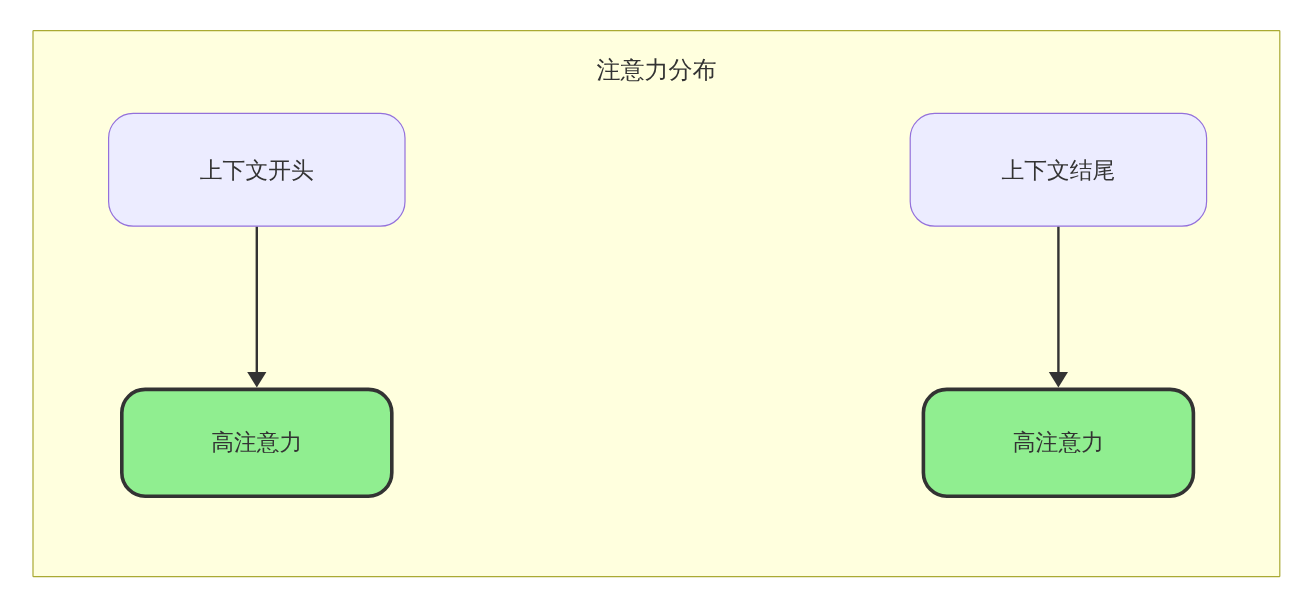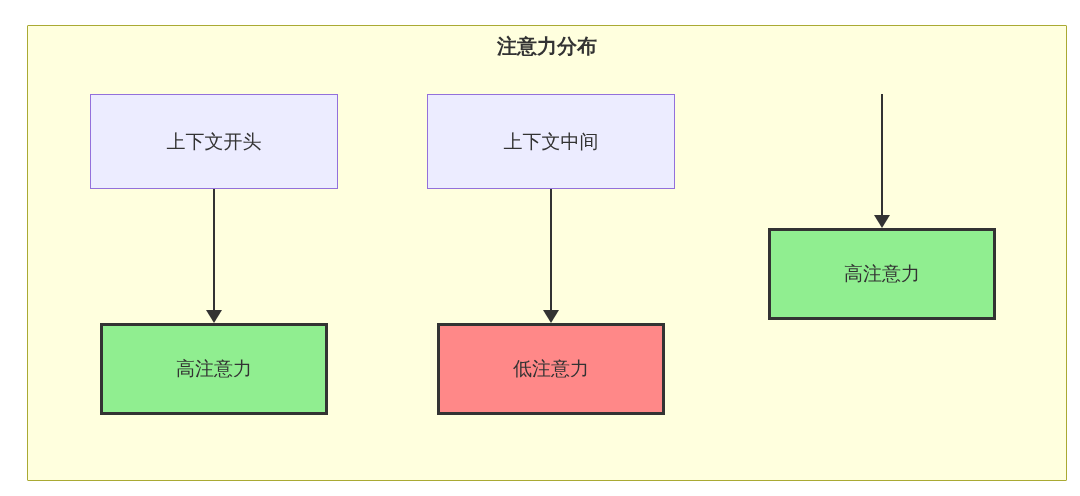--- a/index.html
+++ b/index.html
@@ -18,47 +18,47 @@
     left: 27px;
     top: 25px;
     width: 1040px;
     height: 456px;
     border: 1px solid;
     border-radius: 1px;
   }
 
   .cluster-title {
     position: absolute;
-    top: 7px;
+    top: 20px;
     left: 0;
     width: 100%;
     text-align: center;
     font-size: 20px;
     line-height: 26px;
-    font-weight: bold;
   }
 
   .column {
     position: absolute;
     top: 68px;
     width: 248px;
     display: flex;
     flex-direction: column;
     align-items: center;
   }
   .column.c1 { left: 62px;  }
   .column.c2 { left: 399px; }
   .column.c3 { left: 730px; }
 
   .node {
     display: flex;
     align-items: center;
     justify-content: center;
     text-align: center;
     font-size: 19px;
+    border-radius: 21px;
   }
 
   .node.source {
     width: 248px;
     height: 95px;
     border: 1.4px solid;
   }
 
   .edge {
     height: 134px;
@@ -98,34 +98,25 @@
     </div>
     <div class="edge">
       <div class="edge-line" style="background-color: rgb(51, 51, 51);"></div>
       <div class="edge-head" style="border-top-color: rgb(51, 51, 51);"></div>
     </div>
     <div class="node target" style="background-color: rgb(144, 238, 144); border-color: rgb(51, 51, 51);">
       <span>高注意力</span>
     </div>
   </div>
 
-  <div class="column c2">
-    <div class="node source" style="background-color: rgb(236, 236, 255); border-color: rgb(147, 112, 219);">
-      <span>上下文中间</span>
-    </div>
-    <div class="edge">
-      <div class="edge-line" style="background-color: rgb(51, 51, 51);"></div>
-      <div class="edge-head" style="border-top-color: rgb(51, 51, 51);"></div>
-    </div>
-    <div class="node target" style="background-color: rgb(255, 136, 136); border-color: rgb(51, 51, 51);">
-      <span>低注意力</span>
-    </div>
-  </div>
 
   <div class="column c3">
+    <div class="node source" style="background-color: rgb(236, 236, 255); border-color: rgb(147, 112, 219);">
+      <span>上下文结尾</span>
+    </div>
     <div class="edge">
       <div class="edge-line" style="background-color: rgb(51, 51, 51);"></div>
       <div class="edge-head" style="border-top-color: rgb(51, 51, 51);"></div>
     </div>
     <div class="node target" style="background-color: rgb(144, 238, 144); border-color: rgb(51, 51, 51);">
       <span>高注意力</span>
     </div>
   </div>
 
 </div>

